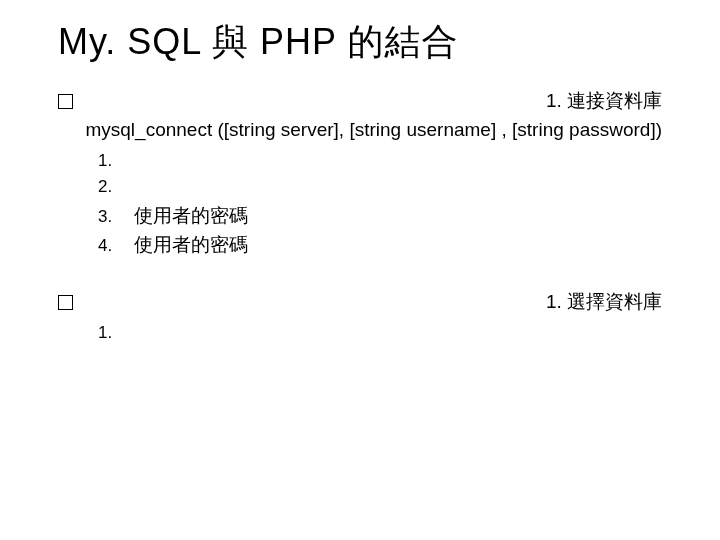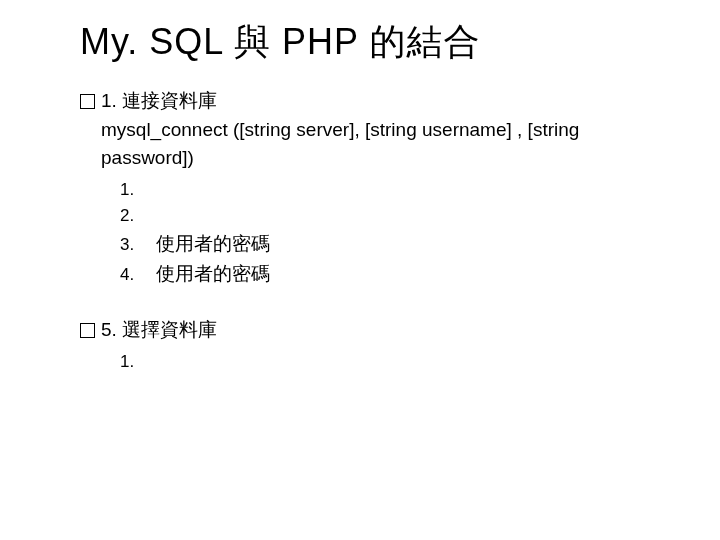--- a/index.html
+++ b/index.html
@@ -7,21 +7,21 @@
     padding: 0;
     width: 720px;
     height: 540px;
     background: #ffffff;
     font-family: "Microsoft JhengHei", "Microsoft YaHei", Arial, sans-serif;
     color: #000;
     position: relative;
     box-sizing: border-box;
   }
   .slide {
-    padding: 18px 58px 30px 80px;
+    padding: 18px 58px 30px 58px;
     box-sizing: border-box;
   }
   .title {
     font-size: 36px;
     color: #000;
     margin: 0 0 20px 0;
     font-weight: normal;
     letter-spacing: 1px;
   }
   .block {
@@ -37,20 +37,21 @@
     display: inline-block;
     width: 13px;
     height: 13px;
     border: 1px solid #000;
     margin-right: 6px;
     margin-top: 7px;
     flex-shrink: 0;
   }
   .body-text {
     flex: 1;
+    text-align: right;
   }
   .sub-list {
     margin: 4px 0 0 0;
     padding: 0 0 0 40px;
     list-style: none;
   }
   .sub-list li {
     display: flex;
     align-items: baseline;
     line-height: 1.55;
@@ -91,21 +92,21 @@
           <span class="num">4.</span>
           <span>使用者的密碼</span>
         </li>
     </ul>
   </div>
 
   <div class="block">
     <div class="first-line">
       <span class="checkbox"></span>
       <div class="body-text">
-        <span>5. 選擇資料庫</span><br>
+        <span>1. 選擇資料庫</span><br>
       </div>
     </div>
     <ul class="sub-list">
       <li>
           <span class="num">1.</span>
         </li>
     </ul>
   </div>
 </div>
 

